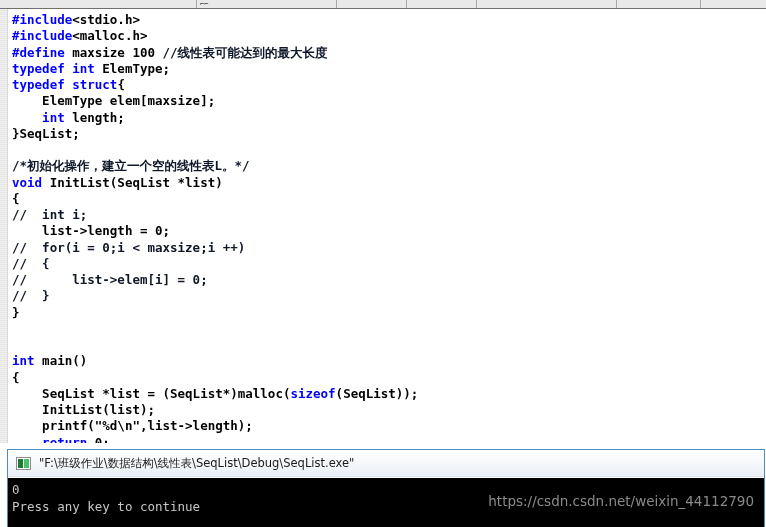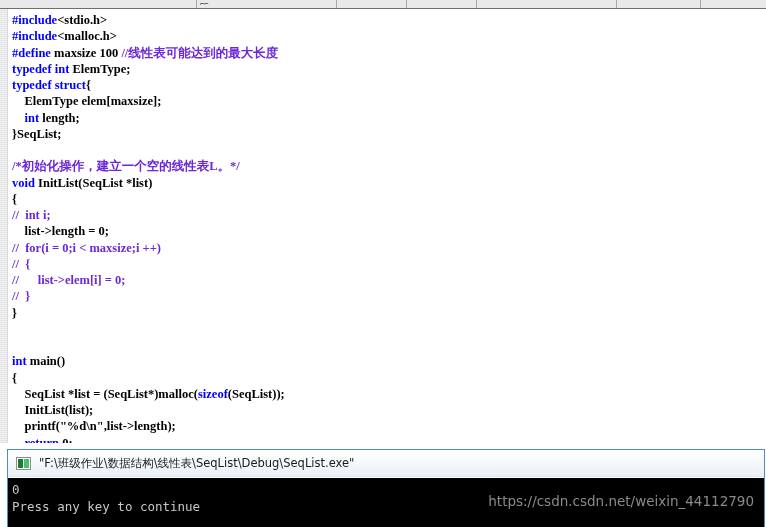--- a/index.html
+++ b/index.html
@@ -67,23 +67,23 @@
     position: absolute;
     left: 12px;
     top: 3px;
     font-family: "DejaVu Sans Mono", "Liberation Mono", monospace;
     font-size: 12.5px;
     line-height: 16.25px;
     white-space: pre;
     font-weight: bold;
     letter-spacing: 0px;
   }
-  .code .ln { display: block; height: 16.25px; font-family: Liberation Serif, serif; }
+  .code .ln { display: block; height: 16.25px; }
   .kw   { color: #0000ff; }
-  .cmt  { color: #6d28d9; }
+  .cmt  { color: #0f172a; }
   .pln  { color: #000000; }
 
   
   .console-win {
     position: absolute;
     left: 7px;
     top: 449px;
     width: 758px;
     height: 78px;
     box-sizing: border-box;

